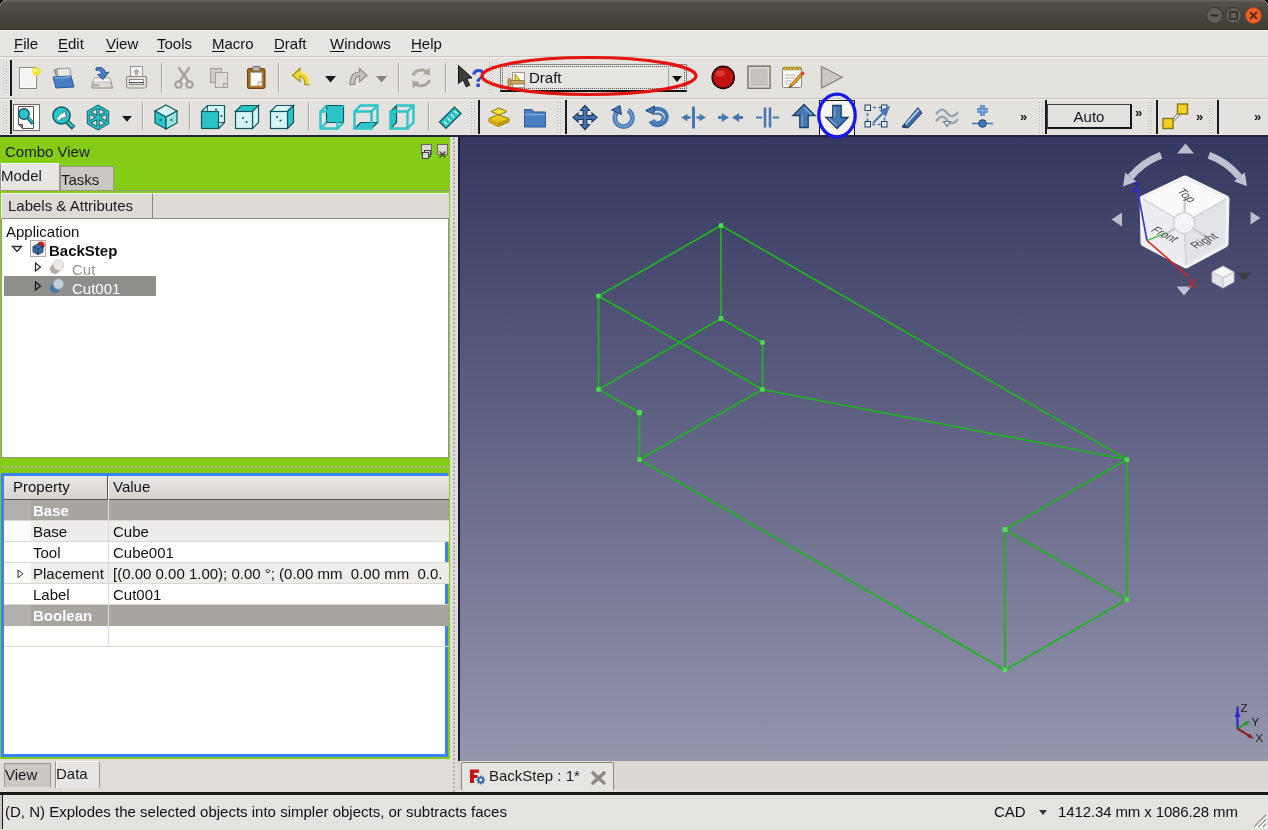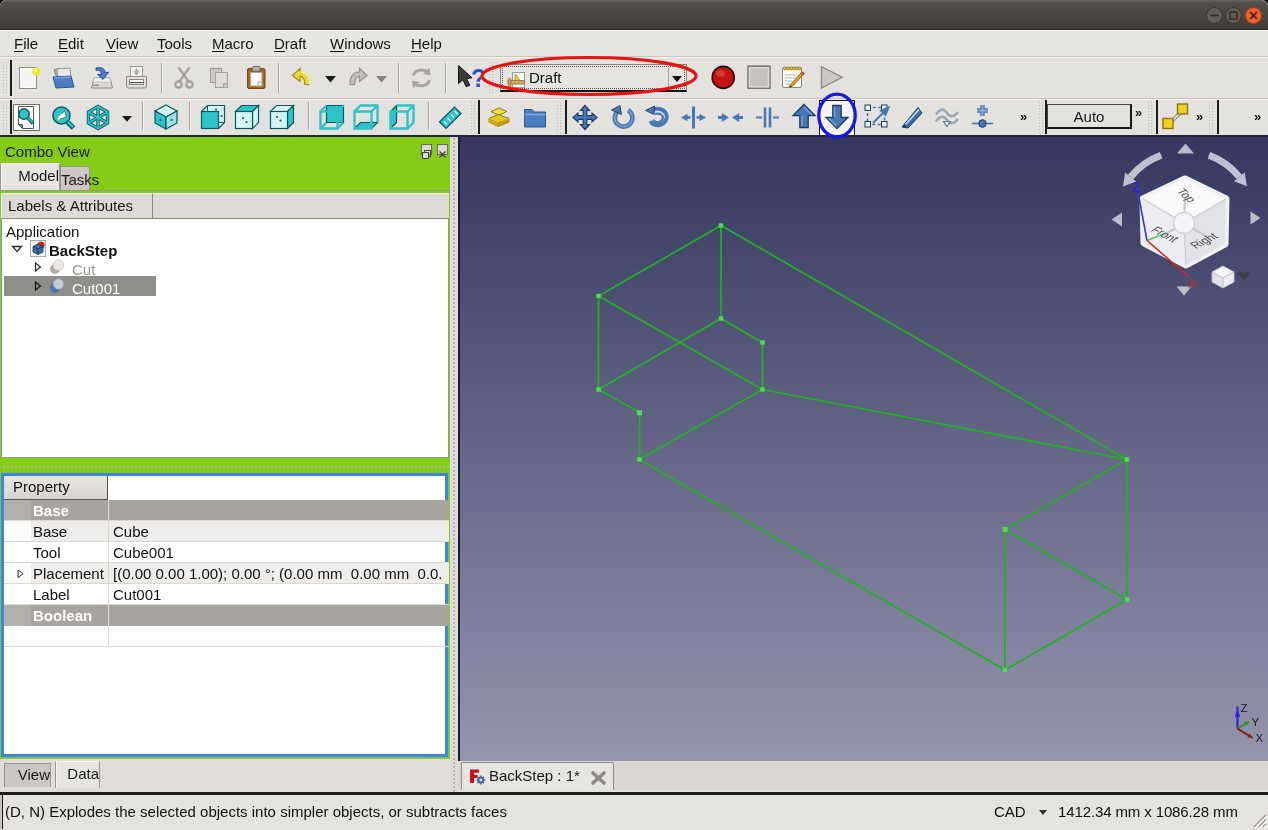--- a/index.html
+++ b/index.html
@@ -32,21 +32,21 @@
 #wbcombo .txt{position:absolute;left:28px;top:4px;font-size:15px;color:#111;}
 #wbcombo .vline{position:absolute;right:17px;top:1px;bottom:1px;width:1px;background:#a8a5a0;}
 #wbcombo .arr{position:absolute;right:4px;top:11px;width:0;height:0;border-left:5px solid transparent;border-right:5px solid transparent;border-top:6px solid #111;}
 
 #autobtn{left:1047px;top:5px;width:85px;height:25px;background:#e4e2de;border:1px solid #44423e;border-right:2px solid #161616;border-bottom:2px solid #161616;box-sizing:border-box;}
 #autobtn span{position:absolute;left:50%;transform:translateX(-50%);top:3px;font-size:15px;color:#15151a;}
 
 #lpanel{left:0;top:137px;width:457px;height:656px;background:#84cc16;}
 #combotitle{left:5px;top:6px;font-size:15px;color:#1a1a1a;}
 .titlebtn{top:7px;width:11px;height:11px;border:1px solid #6b6964;background:#dcd9d5;box-sizing:border-box;}
-.tab{box-sizing:border-box;font-size:15px;color:#1a1a1a;text-align:right;}
+.tab{box-sizing:border-box;font-size:15px;color:#1a1a1a;text-align:left;}
 .tab-on{background:#e7e5e1;border:1px solid #989590;border-bottom:none;border-top:1px solid #f6f5f3;box-shadow:inset 1px 0 0 #f6f5f3;}
 .tab-off{background:#cbc8c3;border:1px solid #989590;border-bottom:none;}
 #tabline{left:0;top:53px;width:457px;height:1px;background:#989590;}
 #lah{left:1px;top:56px;width:152px;height:26px;background:#dedbd7;border:1px solid #8b8883;border-top-color:#f4f3f1;border-left-color:#f4f3f1;box-sizing:border-box;}
 #lah span{position:absolute;left:6px;top:3px;font-size:15px;color:#1a1a1a;}
 #lahrest{left:153px;top:56px;width:296px;height:26px;background:#dedbd7;border-top:1px solid #f4f3f1;border-bottom:1px solid #8b8883;box-sizing:border-box;}
 #treebox{left:1px;top:82px;width:448px;height:239px;background:#fff;border:1px solid #989590;border-top:none;box-sizing:border-box;}
 .trow{position:absolute;font-size:15px;}
 #vsplit{left:1px;top:322px;width:448px;height:16px;background-image:radial-gradient(#b5b2ac 30%,rgba(0,0,0,0) 36%);background-size:4px 4px;background-position:1px 6px;background-repeat:repeat-x;}
 
@@ -416,21 +416,21 @@
   <div id="lpanel" class="abs">
     <span id="combotitle" class="abs">Combo View</span>
     <div class="abs titlebtn" style="left:421px;"><svg width="9" height="9">
           <rect x="2.5" y="0.5" width="6" height="6" fill="none" stroke="#44423e"></rect>
           <rect x="0.5" y="2.5" width="6" height="6" fill="#dcd9d5" stroke="#44423e"></rect>
         </svg></div>
     <div class="abs titlebtn" style="left:437px;"><svg width="9" height="9">
           <path d="M1.5 1.5 L7.5 7.5 M7.5 1.5 L1.5 7.5" stroke="#44423e" stroke-width="1.4"></path>
         </svg></div>
     <div class="abs tab tab-on" style="left:0px;top:26px;width:60px;height:28px;padding-top:3px;">Model</div>
-    <div class="abs tab tab-off" style="left:60px;top:29px;width:30px;height:25px;padding-top:4px;">Tasks</div>
+    <div class="abs tab tab-off" style="left:60px;top:29px;width:54px;height:25px;padding-top:4px;">Tasks</div>
     <div id="tabline" class="abs"></div>
     <div id="lah" class="abs">
         <span>Labels &amp; Attributes</span>
       </div>
     <div id="lahrest" class="abs"></div>
     <div id="treebox" class="abs">
       <span class="trow" style="left:4px;top:4px;color:#111;">Application</span>
       <svg class="abs" style="left:9px;top:24px;" width="12" height="12">
           <path d="M1.5 3.5 L10.5 3.5 L6 8.5 Z" fill="none" stroke="#2a2a2a" stroke-width="1.3"></path>
         </svg>
@@ -456,20 +456,23 @@
       <svg class="abs" style="left:46px;top:59px;" width="18" height="16">
           <circle cx="7" cy="10" r="5" fill="#4677ad"></circle>
           <circle cx="10.5" cy="6" r="5.2" fill="#c3cdd6" stroke="#8fa5b5" stroke-width="0.7"></circle>
         </svg>
       <span class="trow" style="left:70px;top:61px;color:#fff;">Cut001</span>
     </div>
     <div id="vsplit" class="abs"></div>
     <div id="proptable" class="abs">
       <div class="ph" style="left:0;width:104px;border-right:1px solid #55534e;">
           <span style="position:absolute;left:9px;top:2px;">Property</span>
+        </div>
+      <div class="ph" style="left:105px;width:340px;">
+          <span style="position:absolute;left:4px;top:2px;">Value</span>
         </div>
       <div class="prow pgroup" style="top:24px;">
           <i style="position:absolute;left:0;top:0;width:27px;height:21px;background:#b3b0ab;"></i>
           <span class="cell1">Base</span>
         </div>
       <div class="prow" style="top:45px;background:#efedeb;">
           <i style="position:absolute;left:0;top:0;width:27px;height:21px;background:#fbfbfa;"></i>
           <span class="cell1">Base</span>
           <span class="cell2">Cube</span>
         </div>

